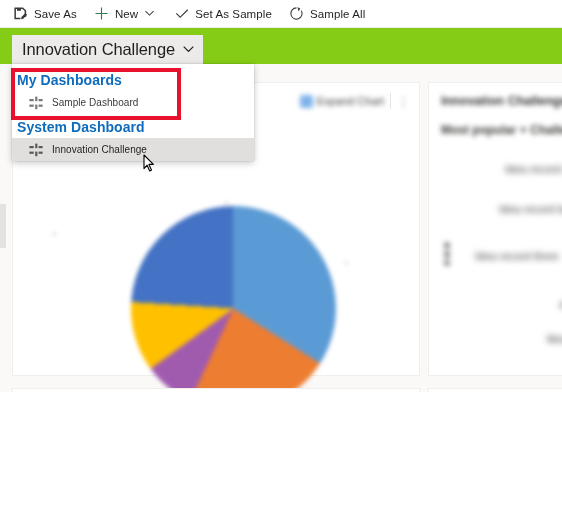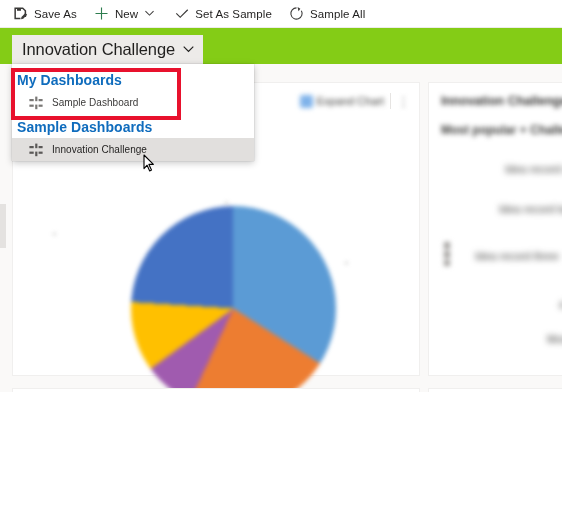--- a/index.html
+++ b/index.html
@@ -425,21 +425,21 @@
           <rect x="6.2" y="0.6" width="2.2" height="4.6" fill="#7a7876"></rect>
           <rect x="9.6" y="3.0" width="4.0" height="2.2" fill="#7a7876"></rect>
           <rect x="0.4" y="8.6" width="4.3" height="2.2" fill="#7a7876"></rect>
           <rect x="6.2" y="8.6" width="2.2" height="4.6" fill="#7a7876"></rect>
           <rect x="9.6" y="8.6" width="4.0" height="2.2" fill="#7a7876"></rect>
         </svg>
       </span>
       <span class="mi-label">Sample Dashboard</span>
     </div>
 
-    <div class="group-header second">Sample Dashboards</div>
+    <div class="group-header second">System Dashboard</div>
 
     <div class="menu-item selected">
       <span class="mi-icon">
         <svg width="14" height="14" viewBox="0 0 14 14" aria-hidden="true">
           <rect x="0.4" y="3.0" width="4.3" height="2.2" fill="#5b5957"></rect>
           <rect x="6.2" y="0.6" width="2.2" height="4.6" fill="#5b5957"></rect>
           <rect x="9.6" y="3.0" width="4.0" height="2.2" fill="#5b5957"></rect>
           <rect x="0.4" y="8.6" width="4.3" height="2.2" fill="#5b5957"></rect>
           <rect x="6.2" y="8.6" width="2.2" height="4.6" fill="#5b5957"></rect>
           <rect x="9.6" y="8.6" width="4.0" height="2.2" fill="#5b5957"></rect>

